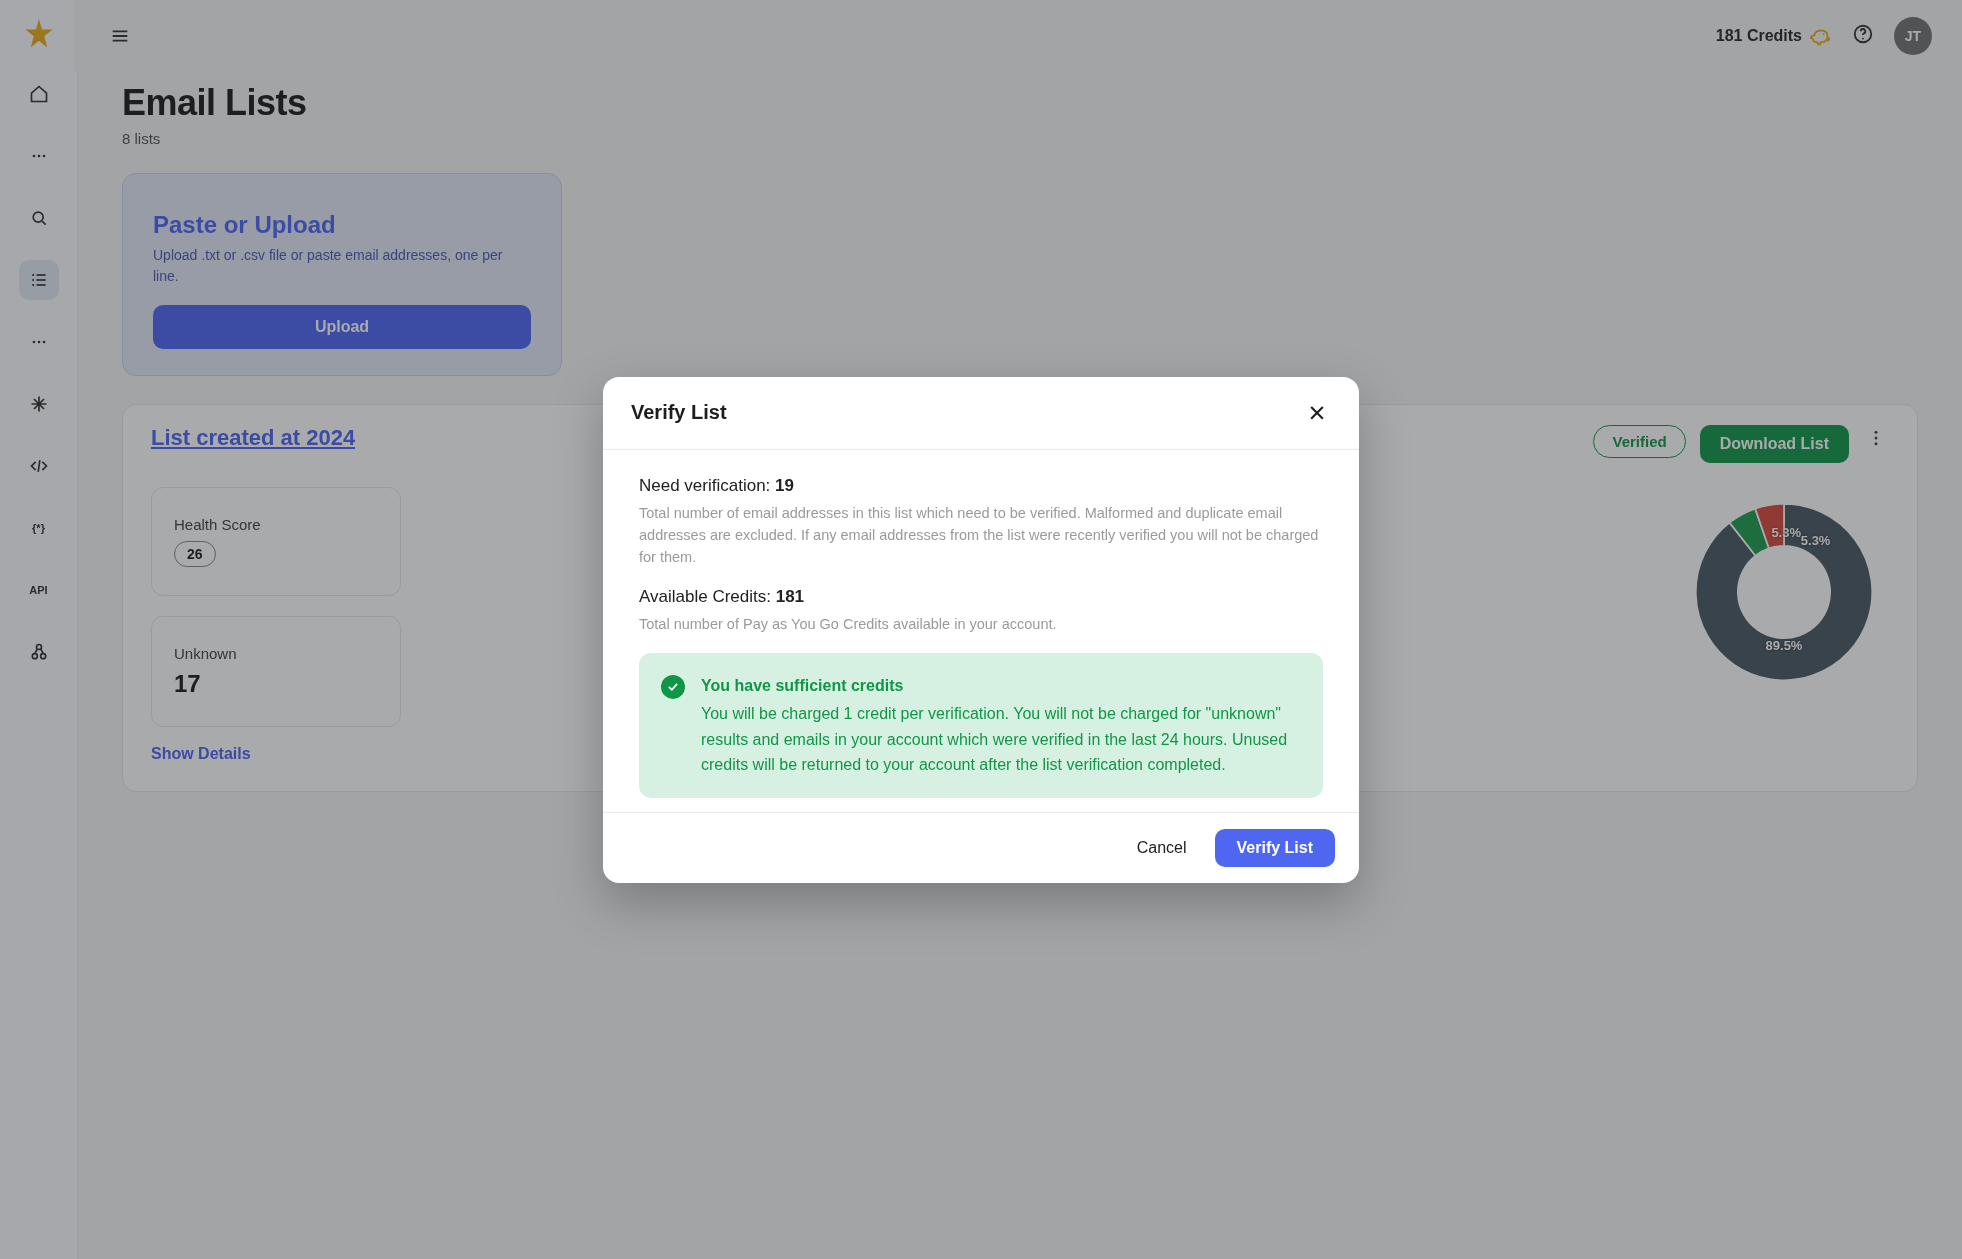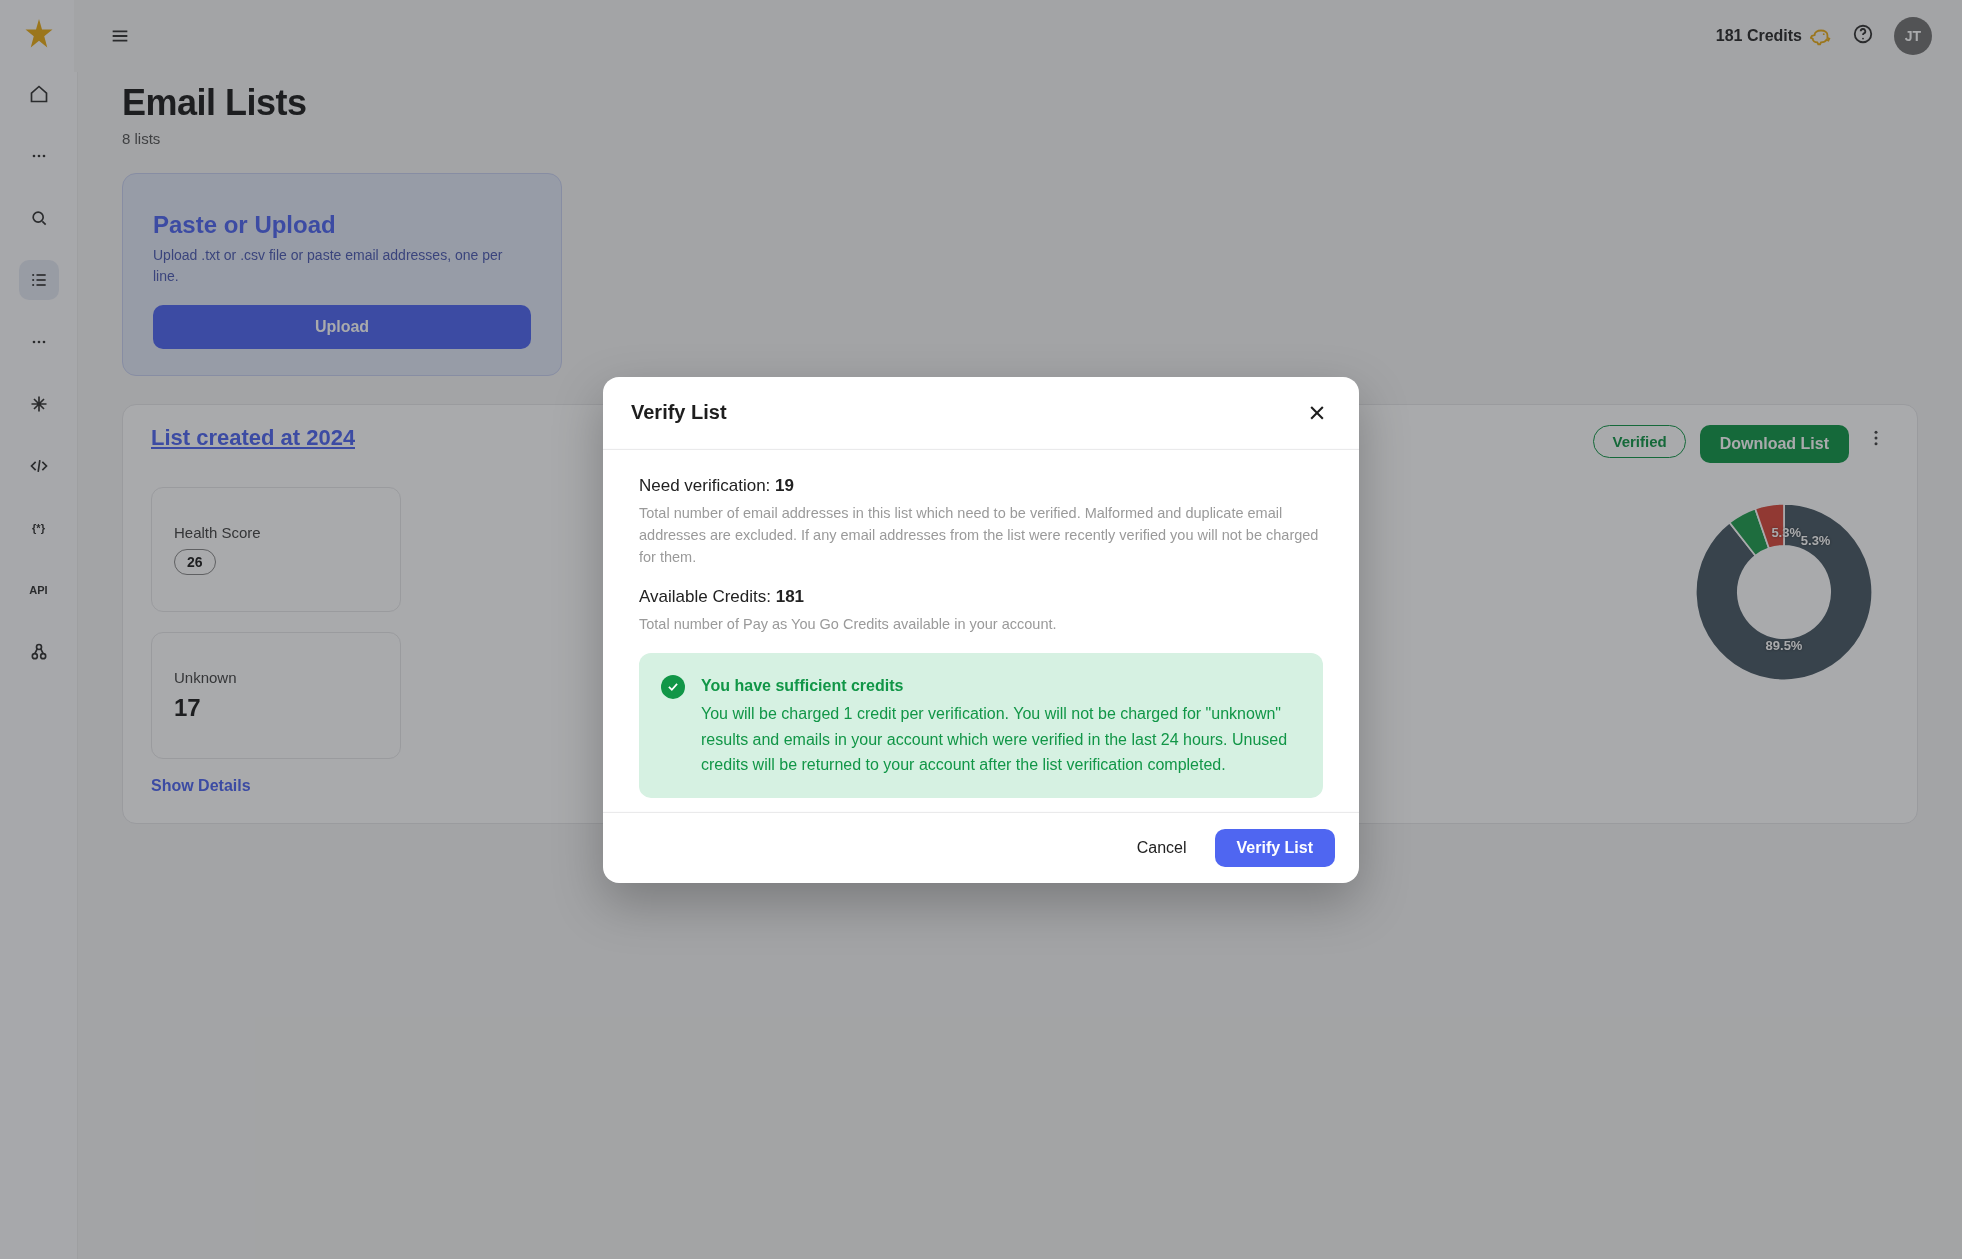--- a/index.html
+++ b/index.html
@@ -46,21 +46,21 @@
   .list-card{margin-top:28px;border:1px solid var(--border);border-radius:14px;background:#fff;padding:20px 28px 28px;}
   .list-head{display:flex;align-items:flex-start;gap:14px;}
   .list-title{color:var(--primary);font-size:22px;font-weight:600;text-decoration:underline;cursor:pointer;white-space:nowrap;overflow:hidden;}
   .spacer{flex:1;}
   .pill-verified{border:1px solid var(--green);color:var(--green);background:#fff;padding:7px 18px;border-radius:22px;font-weight:600;font-size:15px;}
   .btn-green{background:var(--green);color:#fff;border:none;border-radius:10px;padding:10px 20px;font-weight:600;font-size:16px;cursor:pointer;}
   .dots{width:26px;height:26px;display:flex;align-items:center;justify-content:center;cursor:pointer;color:#444;}
 
   .list-body{margin-top:24px;display:flex;gap:24px;}
   .stats-col{display:flex;flex-direction:column;gap:20px;width:250px;}
-  .stat-box{border:1px solid var(--border);border-radius:12px;padding:36px 22px;background:#fff;}
+  .stat-box{border:1px solid var(--border);border-radius:12px;padding:28px 22px;background:#fff;}
   .stat-box .label{font-size:15px;color:#444;margin-bottom:8px;}
   .stat-box .value{font-size:24px;font-weight:600;}
   .score-pill{display:inline-flex;border:1.5px solid #888;border-radius:16px;padding:4px 12px;font-weight:600;font-size:14px;}
 
   .chart-wrap{margin-left:auto;position:relative;width:210px;height:210px;}
   .chart-label{position:absolute;font-size:13px;font-weight:700;color:#fff;text-shadow:0 0 3px rgba(0,0,0,.5);}
 
   .show-details{margin-top:18px;color:var(--primary);font-weight:600;font-size:16px;cursor:pointer;}
 
   

